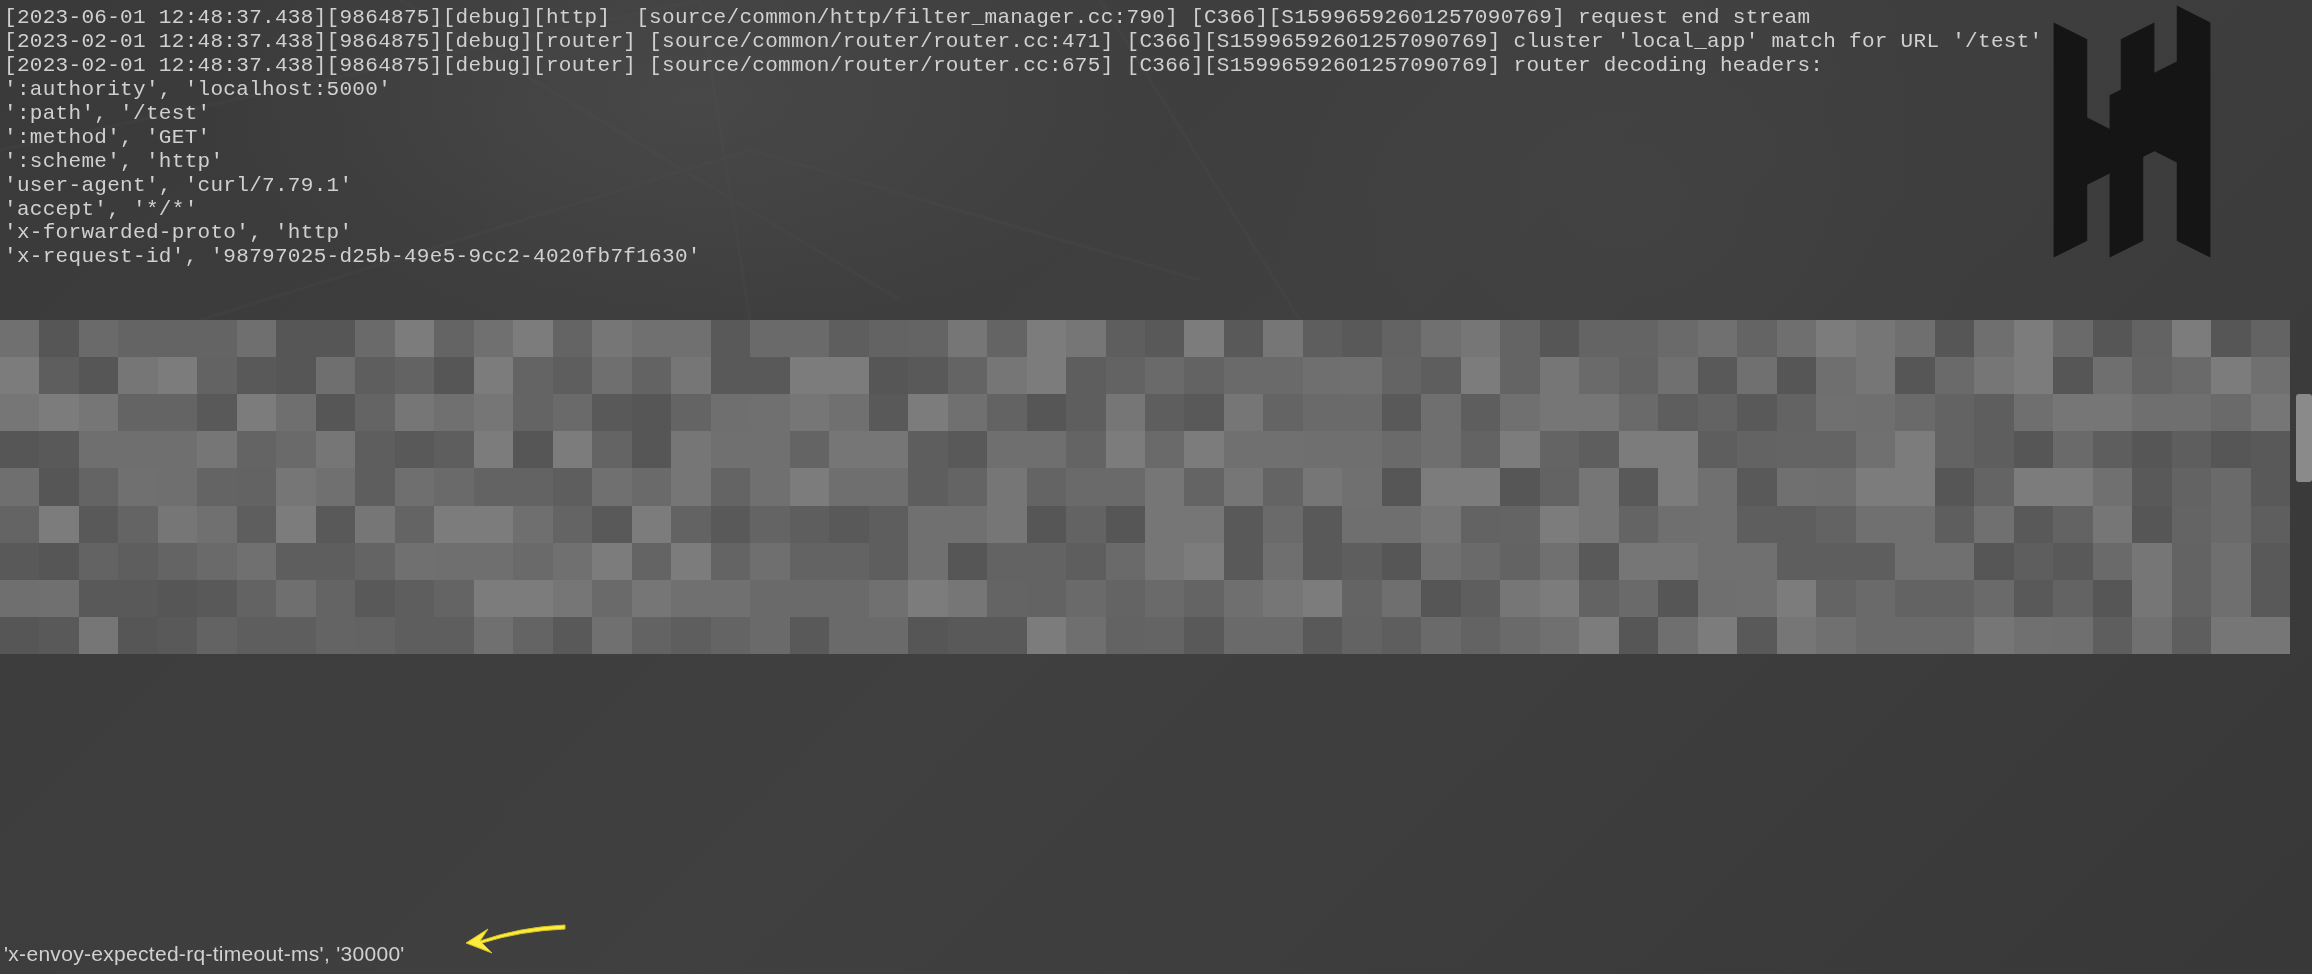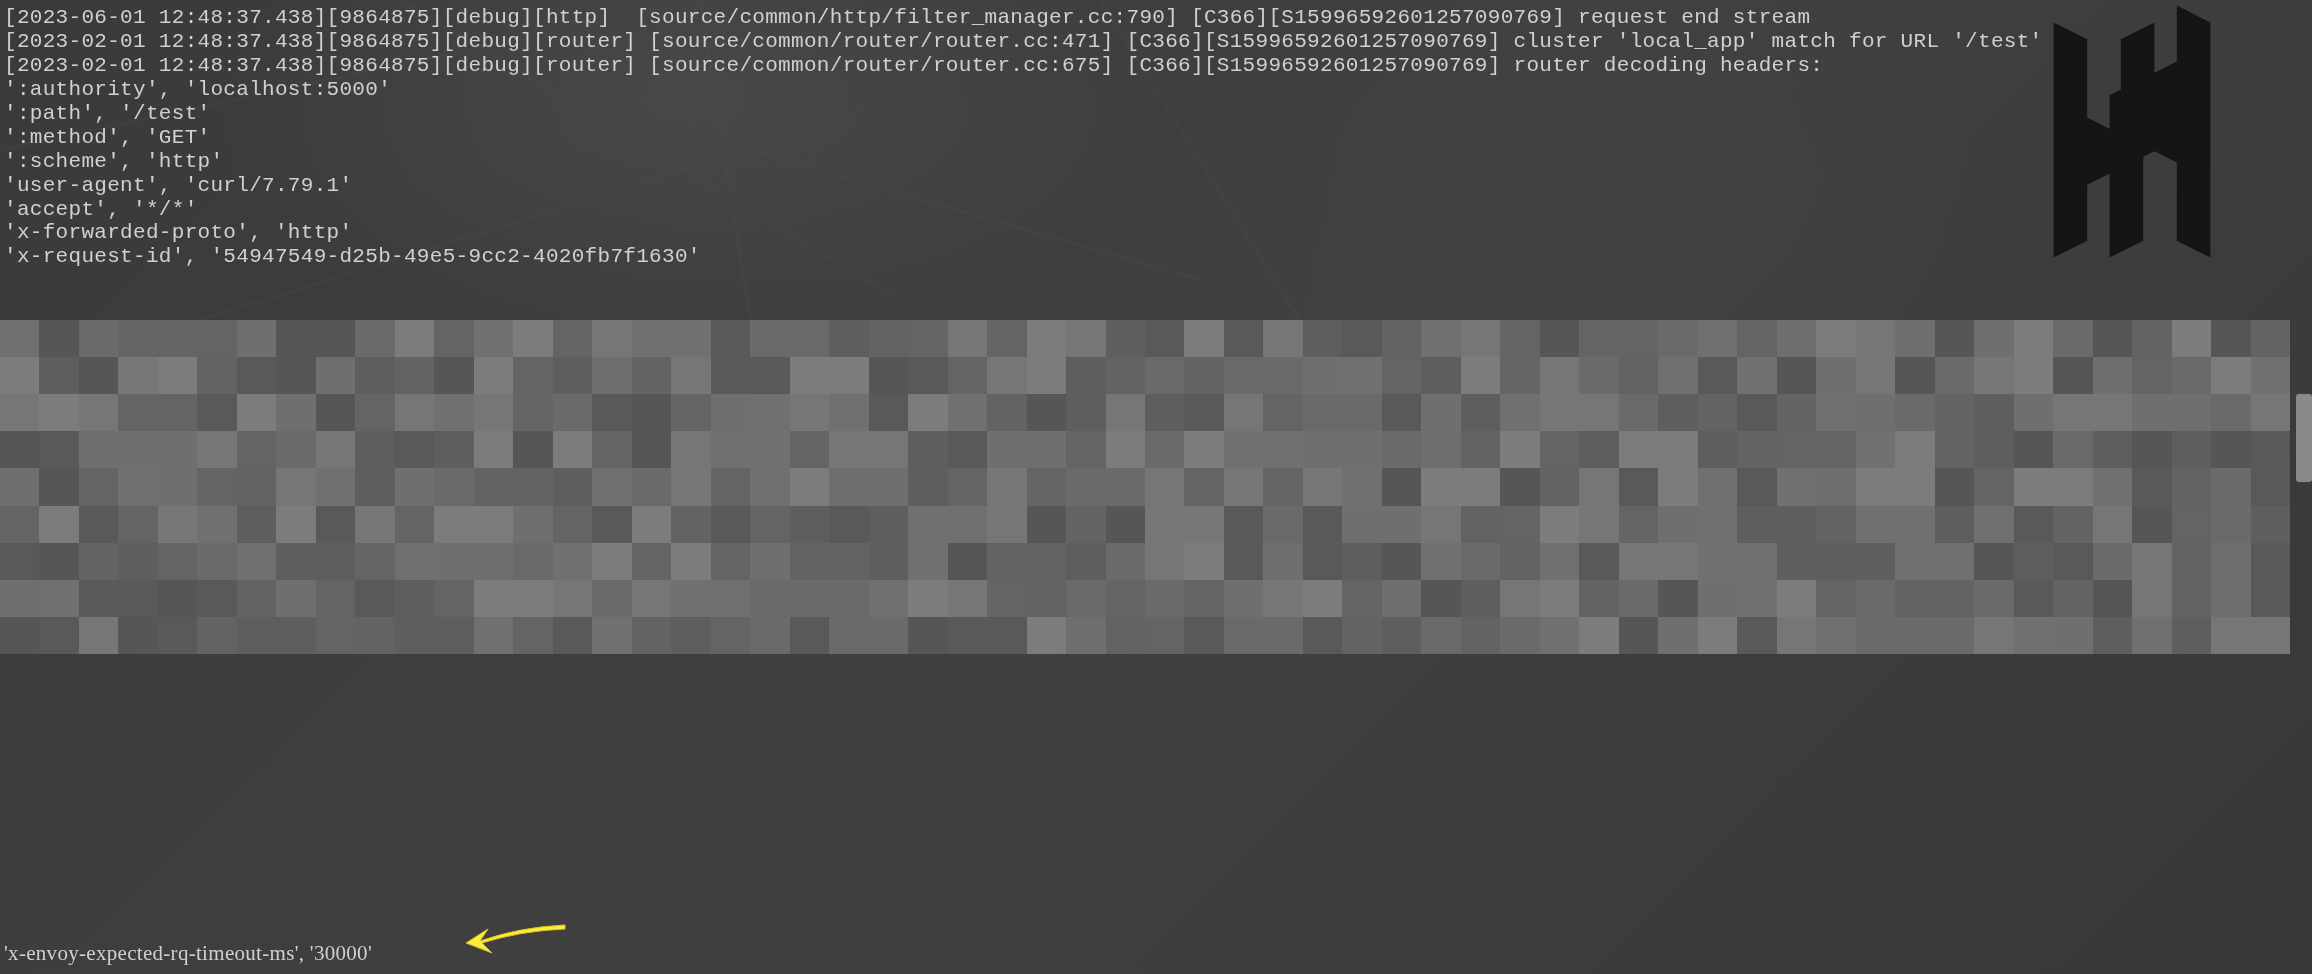--- a/index.html
+++ b/index.html
@@ -66,21 +66,21 @@
       grid-template-rows: repeat(9, 1fr);
     }
     .pixel {
       background: #6a6a6a;
     }
     .footer-line {
       position: absolute;
       bottom: 8px;
       left: 4px;
       z-index: 5;
-      font-family: Liberation Serif, serif;
+      font-family: Liberation Sans, sans-serif;
       font-size: 21px;
       color: #d0d0d0;
       letter-spacing: 0.3px;
     }
     .arrow {
       position: absolute;
       bottom: 4px;
       left: 460px;
       z-index: 6;
     }
@@ -121,21 +121,21 @@
 <div class="log-content"><span>[2023-06-01 12:48:37.438][9864875][debug][http]  [source/common/http/filter_manager.cc:790] [C366][S15996592601257090769] request end stream</span>
 <span>[2023-02-01 12:48:37.438][9864875][debug][router] [source/common/router/router.cc:471] [C366][S15996592601257090769] cluster 'local_app' match for URL '/test'</span>
 <span>[2023-02-01 12:48:37.438][9864875][debug][router] [source/common/router/router.cc:675] [C366][S15996592601257090769] router decoding headers:</span>
 <span>':authority', 'localhost:5000'</span>
 <span>':path', '/test'</span>
 <span>':method', 'GET'</span>
 <span>':scheme', 'http'</span>
 <span>'user-agent', 'curl/7.79.1'</span>
 <span>'accept', '*/*'</span>
 <span>'x-forwarded-proto', 'http'</span>
-<span>'x-request-id', '54947549-d25b-49e5-9cc2-4020fb7f1630'</span></div>
+<span>'x-request-id', '98797025-d25b-49e5-9cc2-4020fb7f1630'</span></div>
 
 <div class="pixelated-region" id="pixels">
     <div class="pixel" style="background: rgb(112, 112, 112);"></div>
     <div class="pixel" style="background: rgb(86, 86, 86);"></div>
     <div class="pixel" style="background: rgb(106, 106, 106);"></div>
     <div class="pixel" style="background: rgb(100, 100, 100);"></div>
     <div class="pixel" style="background: rgb(100, 100, 100);"></div>
     <div class="pixel" style="background: rgb(100, 100, 100);"></div>
     <div class="pixel" style="background: rgb(111, 111, 111);"></div>
     <div class="pixel" style="background: rgb(86, 86, 86);"></div>

